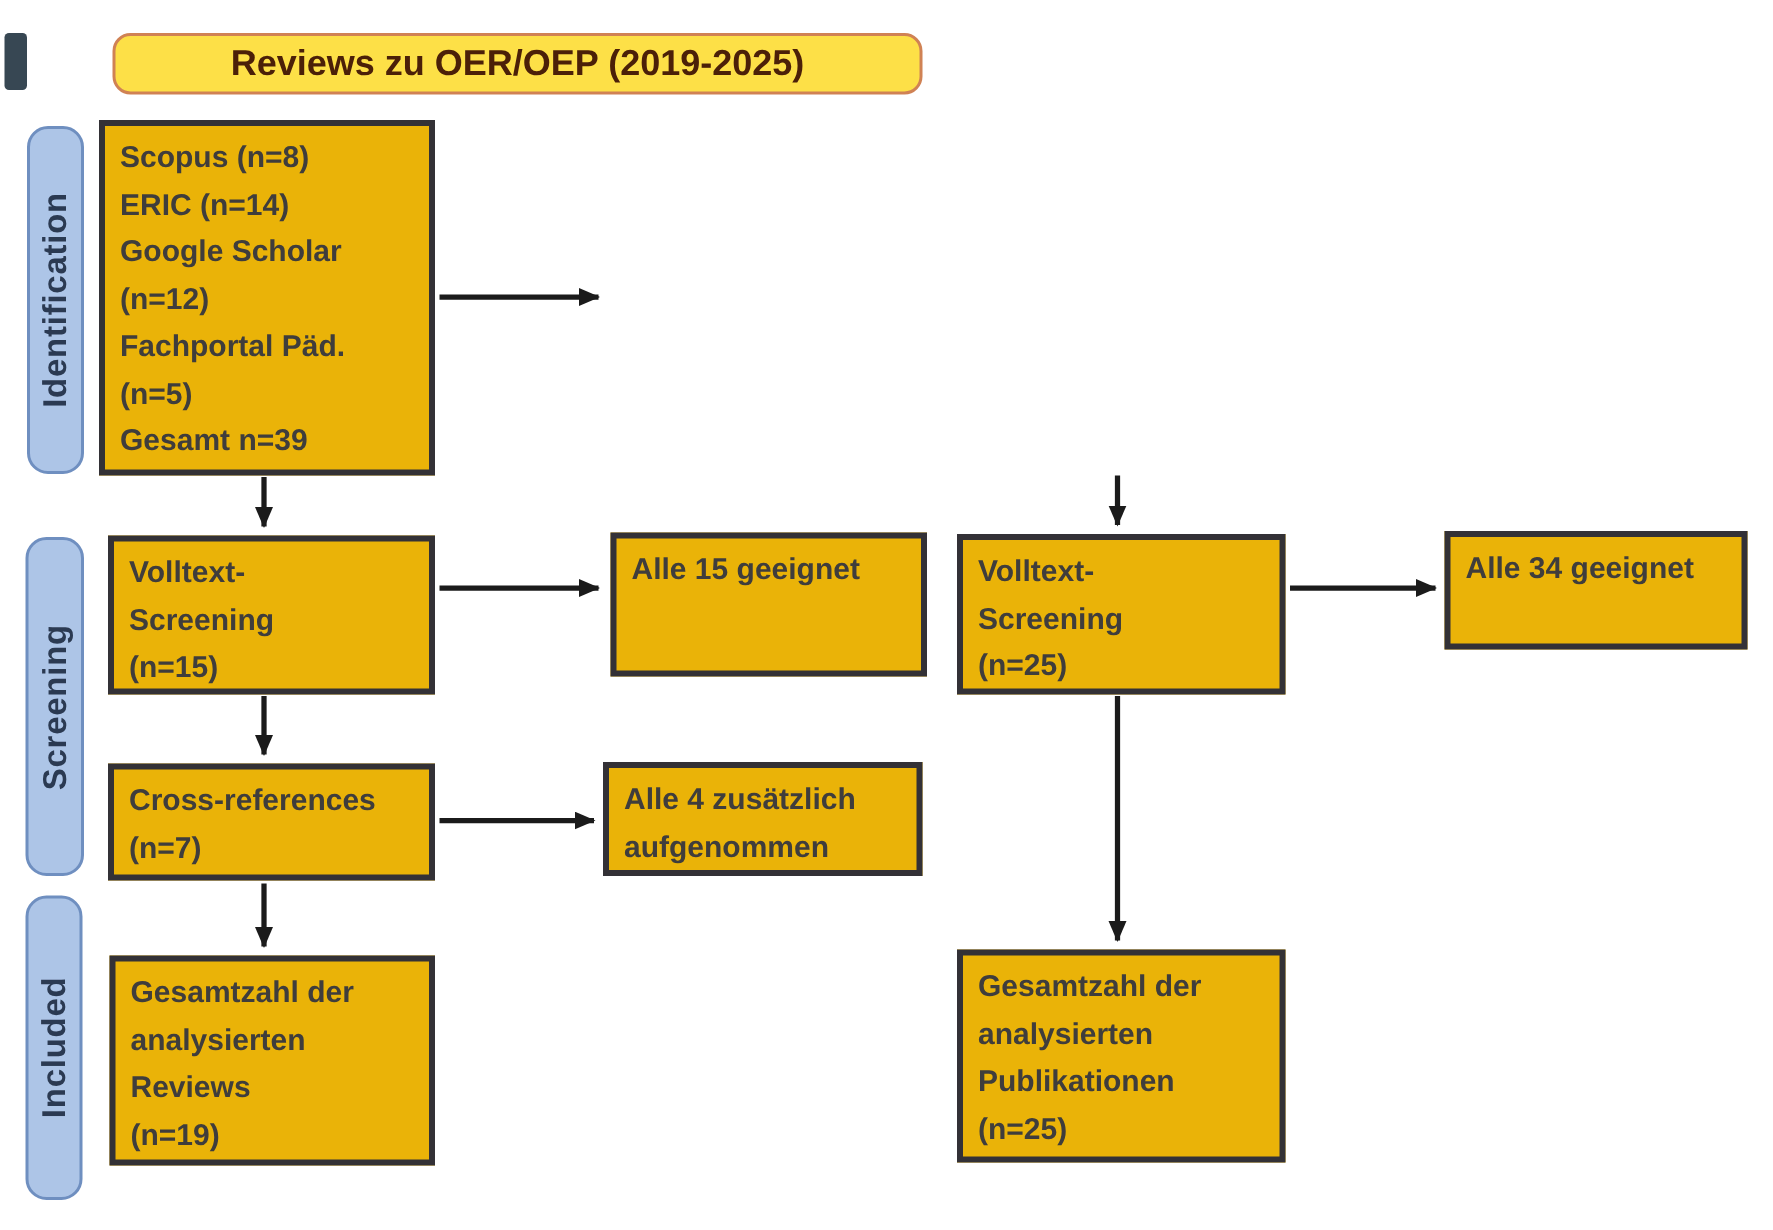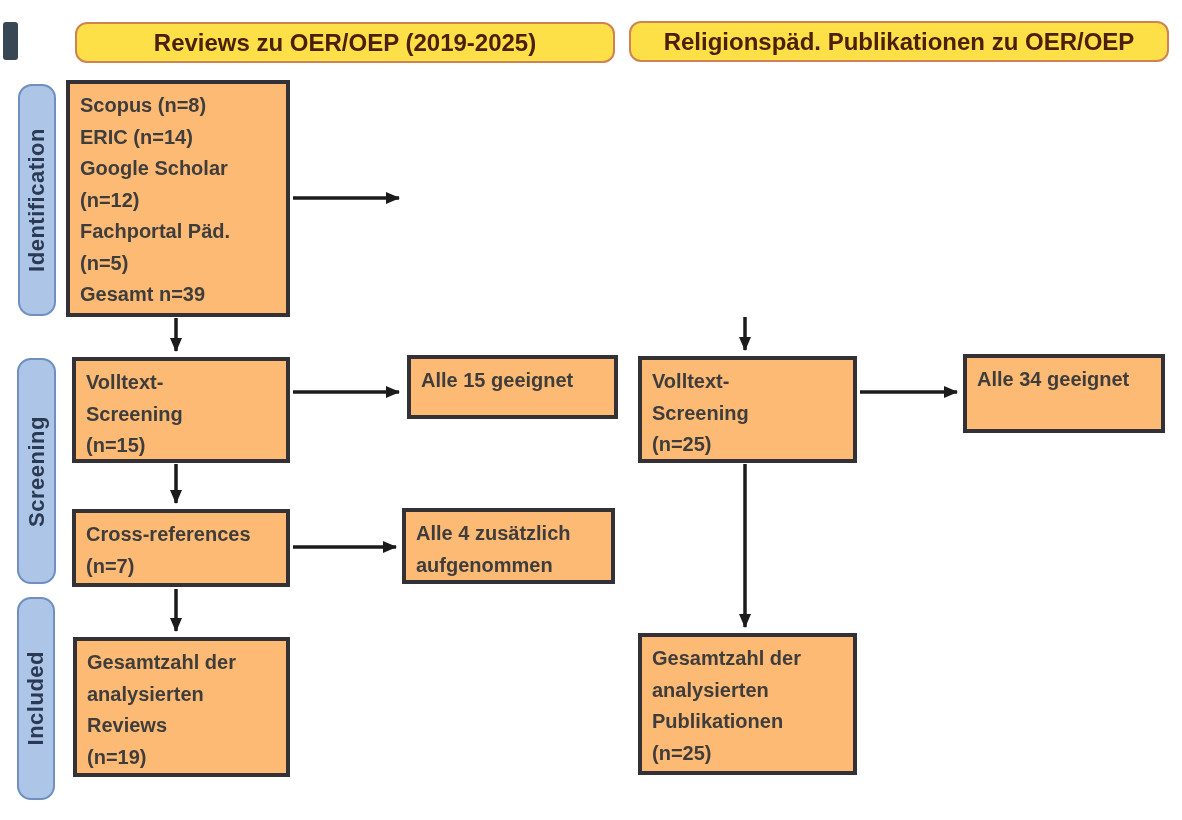--- a/index.html
+++ b/index.html
@@ -24,29 +24,29 @@
   }
   .stage-pill span{
     writing-mode:vertical-rl;transform:rotate(180deg);
     font-weight:bold;font-size:22px;color:#2b3a52;letter-spacing:.5px;white-space:nowrap;
   }
   .p-ident{left:18px;top:84px;width:38px;height:232px;}
   .p-screen{left:17px;top:358px;width:39px;height:226px;}
   .p-incl{left:17px;top:597px;width:38px;height:203px;}
   
   .fbox{
-    position:absolute;background:#fdba74;border:4px solid #333136;
+    position:absolute;background:#eab308;border:4px solid #333136;
     color:#3f3d3c;font-weight:bold;font-size:20px;line-height:31.5px;
     padding:6px 10px;white-space:pre;overflow:visible;
   }
   .b-srcL {left:66px; top:80px; width:224px;height:237px;}
   .b-excl {left:407px;top:80px; width:211px;height:237px;}
   .b-srcR {left:636px;top:80px; width:530px;height:236px;font-size:19.5px;}
   .b-ftL  {left:72px; top:357px;width:218px;height:106px;}
-  .b-a15  {left:407px;top:355px;width:211px;height:64px;}
+  .b-a15  {left:407px;top:355px;width:211px;height:96px;}
   .b-cref {left:72px; top:509px;width:218px;height:78px;}
   .b-a4   {left:402px;top:508px;width:213px;height:76px;}
   .b-incL {left:73px; top:637px;width:217px;height:140px;}
   .b-ftR  {left:638px;top:356px;width:219px;height:107px;}
   .b-a25  {left:963px;top:354px;width:202px;height:79px;}
   .b-incR {left:638px;top:633px;width:219px;height:142px;}
   
   .arrows{position:absolute;left:0;top:0;width:1182px;height:820px;pointer-events:none;}
   .arrows line{stroke:#1b1b1b;stroke-width:3.5;}
   
@@ -56,21 +56,20 @@
   }
 </style>
 </head>
 <body>
 
 <div class="canvas">
 
   <div class="corner-mark"></div>
 
   <div class="col-header hdr-left">Reviews zu OER/OEP (2019-2025)</div>
-  <div class="col-header hdr-right">Religionspäd. Publikationen zu OER/OEP</div>
 
   <div class="stage-pill p-ident">
       <span>Identification</span>
     </div>
   <div class="stage-pill p-screen">
       <span>Screening</span>
     </div>
   <div class="stage-pill p-incl">
       <span>Included</span>
     </div>

